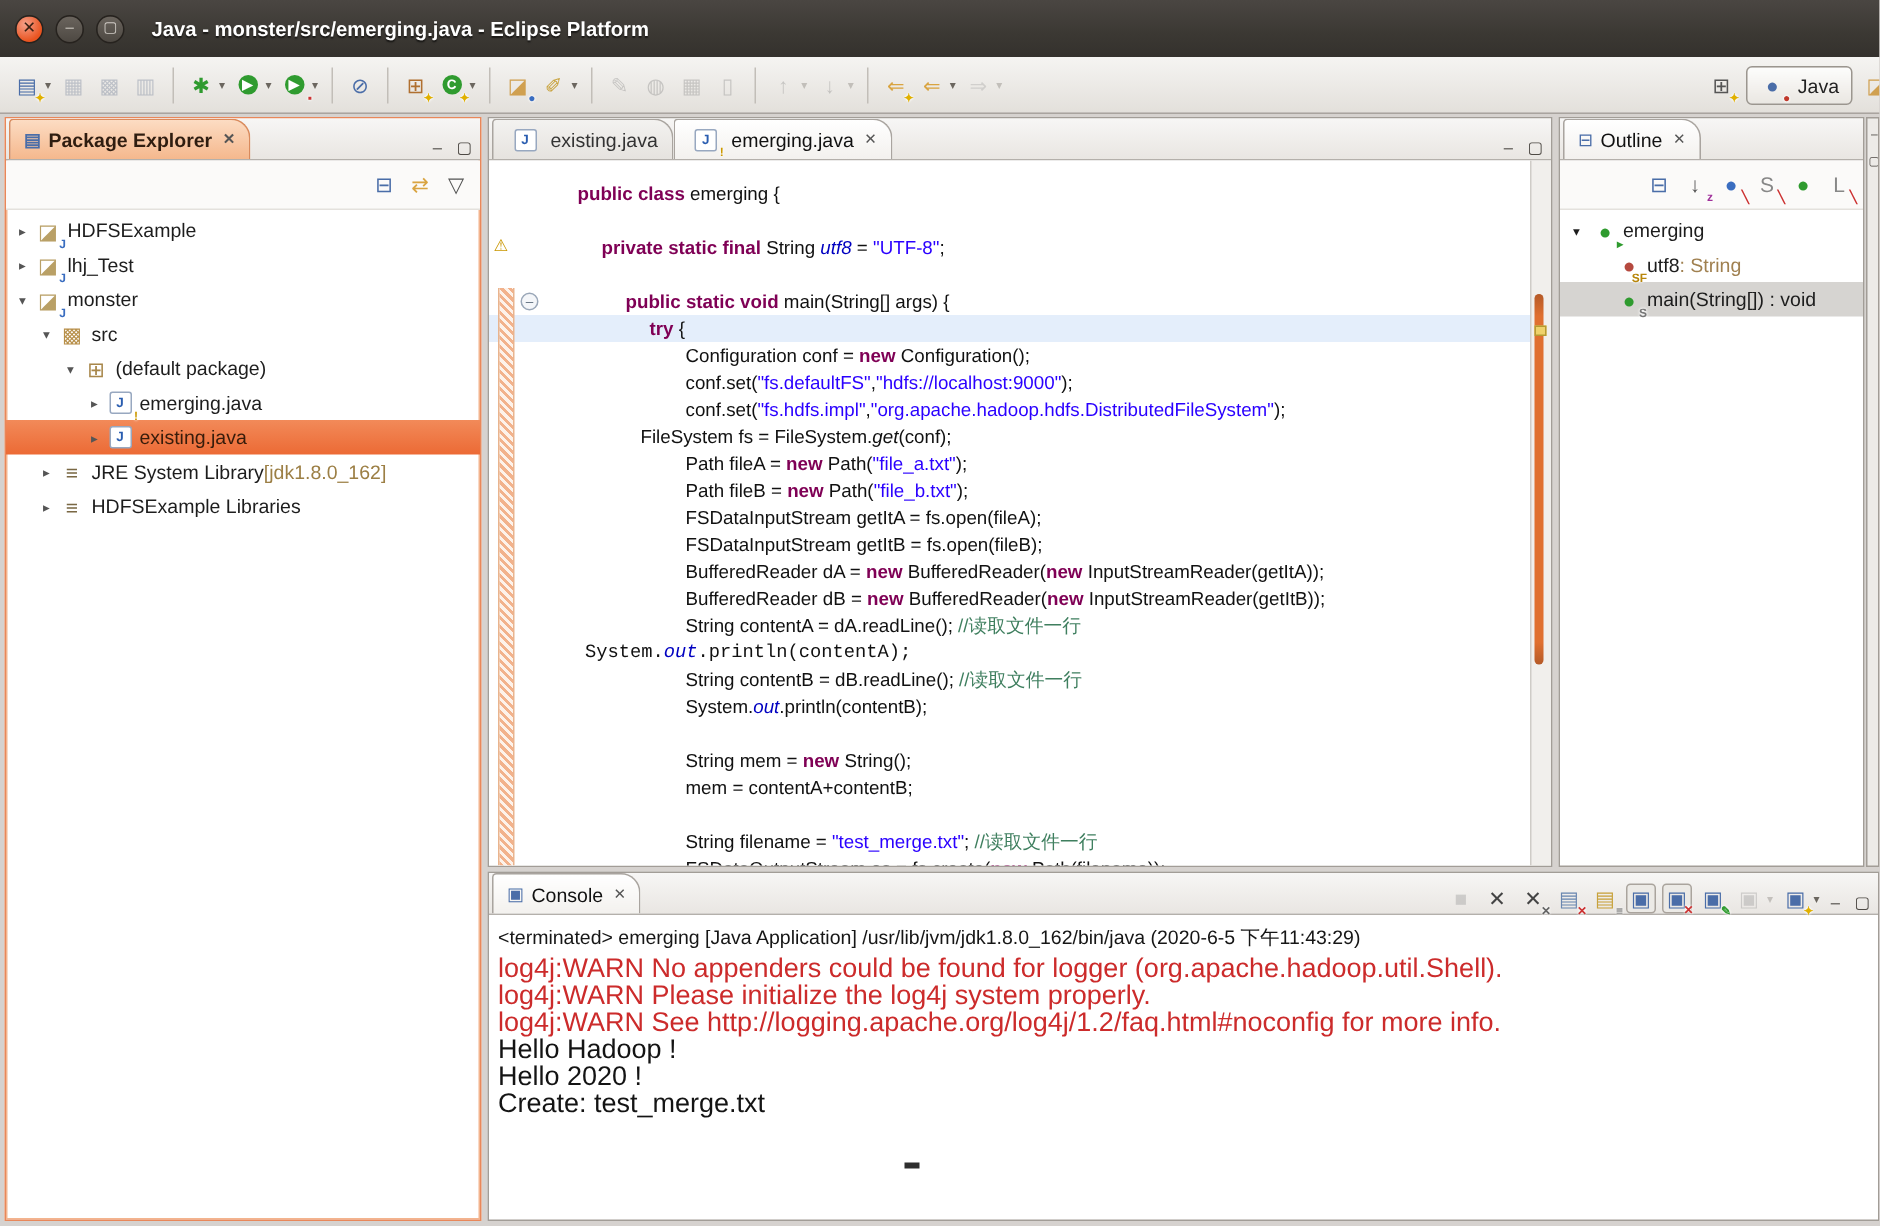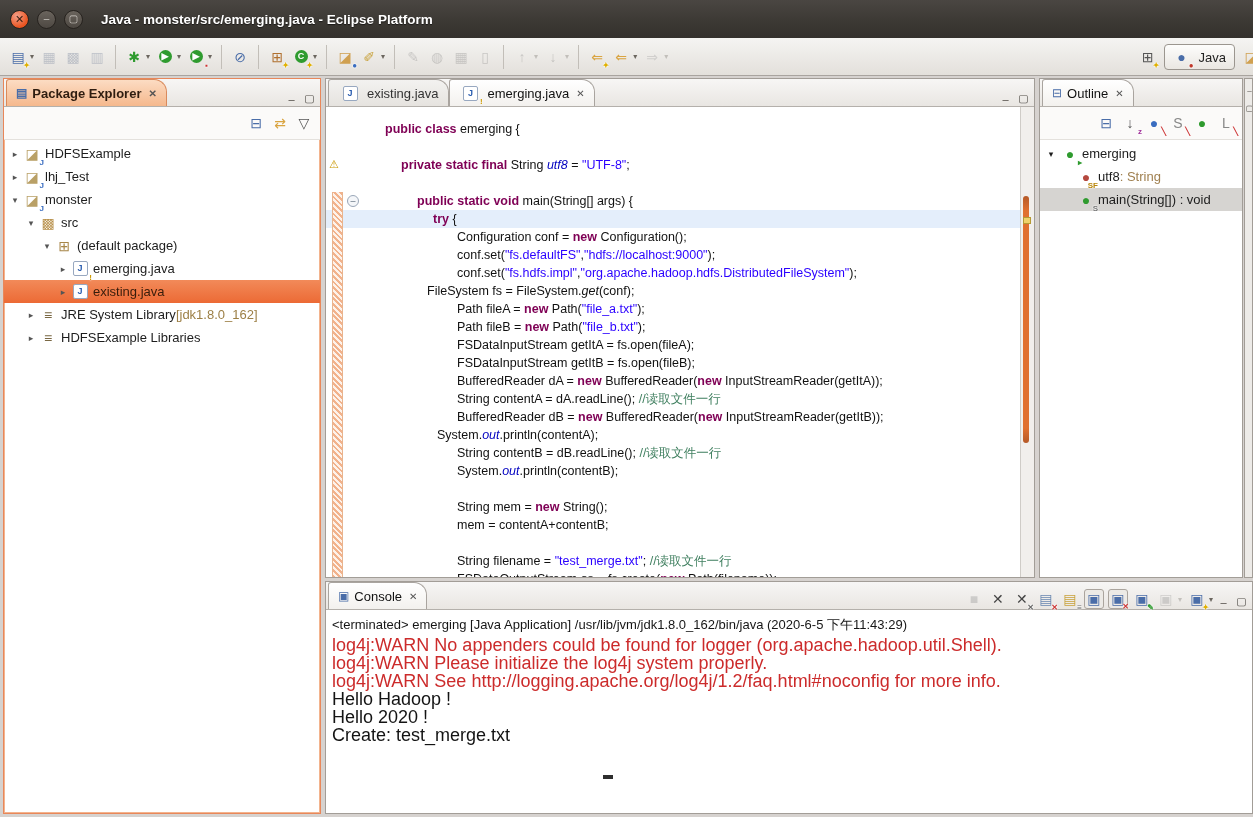--- a/index.html
+++ b/index.html
@@ -357,23 +357,23 @@
       <div class="code-line hl" style="padding-left: 107px;"><span class="ck">try </span><span class="cp">{</span></div>
       <div class="code-line" style="padding-left: 131px;"><span class="cp">Configuration conf = </span><span class="ck">new</span><span class="cp"> Configuration();</span></div>
       <div class="code-line" style="padding-left: 131px;"><span class="cp">conf.set(</span><span class="cs">"fs.defaultFS"</span><span class="cp">,</span><span class="cs">"hdfs://localhost:9000"</span><span class="cp">);</span></div>
       <div class="code-line" style="padding-left: 131px;"><span class="cp">conf.set(</span><span class="cs">"fs.hdfs.impl"</span><span class="cp">,</span><span class="cs">"org.apache.hadoop.hdfs.DistributedFileSystem"</span><span class="cp">);</span></div>
       <div class="code-line" style="padding-left: 101px;"><span class="cp">FileSystem fs = FileSystem.</span><span class="cm">get</span><span class="cp">(conf);</span></div>
       <div class="code-line" style="padding-left: 131px;"><span class="cp">Path fileA = </span><span class="ck">new</span><span class="cp"> Path(</span><span class="cs">"file_a.txt"</span><span class="cp">);</span></div>
       <div class="code-line" style="padding-left: 131px;"><span class="cp">Path fileB = </span><span class="ck">new</span><span class="cp"> Path(</span><span class="cs">"file_b.txt"</span><span class="cp">);</span></div>
       <div class="code-line" style="padding-left: 131px;"><span class="cp">FSDataInputStream getItA = fs.open(fileA);</span></div>
       <div class="code-line" style="padding-left: 131px;"><span class="cp">FSDataInputStream getItB = fs.open(fileB);</span></div>
       <div class="code-line" style="padding-left: 131px;"><span class="cp">BufferedReader dA = </span><span class="ck">new</span><span class="cp"> BufferedReader(</span><span class="ck">new</span><span class="cp"> InputStreamReader(getItA));</span></div>
+      <div class="code-line" style="padding-left: 131px;"><span class="cp">BufferedReader dB = </span><span class="ck">new</span><span class="cp"> BufferedReader(</span><span class="ck">new</span><span class="cp"> InputStreamReader(getItB));</span></div>
       <div class="code-line" style="padding-left: 131px;"><span class="cp">String contentA = dA.readLine(); </span><span class="cc">//读取文件一行</span></div>
-      <div class="code-line" style="padding-left: 131px;"><span class="cp">BufferedReader dB = </span><span class="ck">new</span><span class="cp"> BufferedReader(</span><span class="ck">new</span><span class="cp"> InputStreamReader(getItB));</span></div>
-      <div class="code-line" style="padding-left: 111px;"><span class="cp">System.</span><span class="cf">out</span><span class="cp">.println(contentA);</span></div>
+      <div class="code-line" style="padding-left: 64px; font-family: Liberation Mono, monospace;"><span class="cp">System.</span><span class="cf">out</span><span class="cp">.println(contentA);</span></div>
       <div class="code-line" style="padding-left: 131px;"><span class="cp">String contentB = dB.readLine(); </span><span class="cc">//读取文件一行</span></div>
       <div class="code-line" style="padding-left: 131px;"><span class="cp">System.</span><span class="cf">out</span><span class="cp">.println(contentB);</span></div>
       <div class="code-line" style="padding-left: 35px;">&nbsp;</div>
       <div class="code-line" style="padding-left: 131px;"><span class="cp">String mem = </span><span class="ck">new</span><span class="cp"> String();</span></div>
       <div class="code-line" style="padding-left: 131px;"><span class="cp">mem = contentA+contentB;</span></div>
       <div class="code-line" style="padding-left: 35px;">&nbsp;</div>
       <div class="code-line" style="padding-left: 131px;"><span class="cp">String filename = </span><span class="cs">"test_merge.txt"</span><span class="cp">; </span><span class="cc">//读取文件一行</span></div>
       <div class="code-line" style="padding-left: 131px;"><span class="cp">FSDataOutputStream os = fs.create(</span><span class="ck">new</span><span class="cp"> Path(filename));</span></div>
       <div class="gutter-range" style="top: 85px;"></div>
       <div class="gutter-warning" style="top: 50px;">⚠</div>

